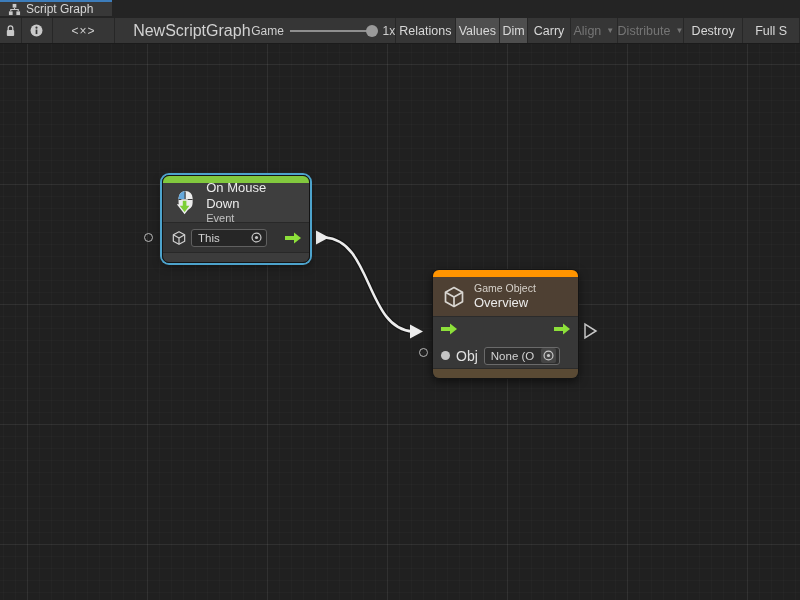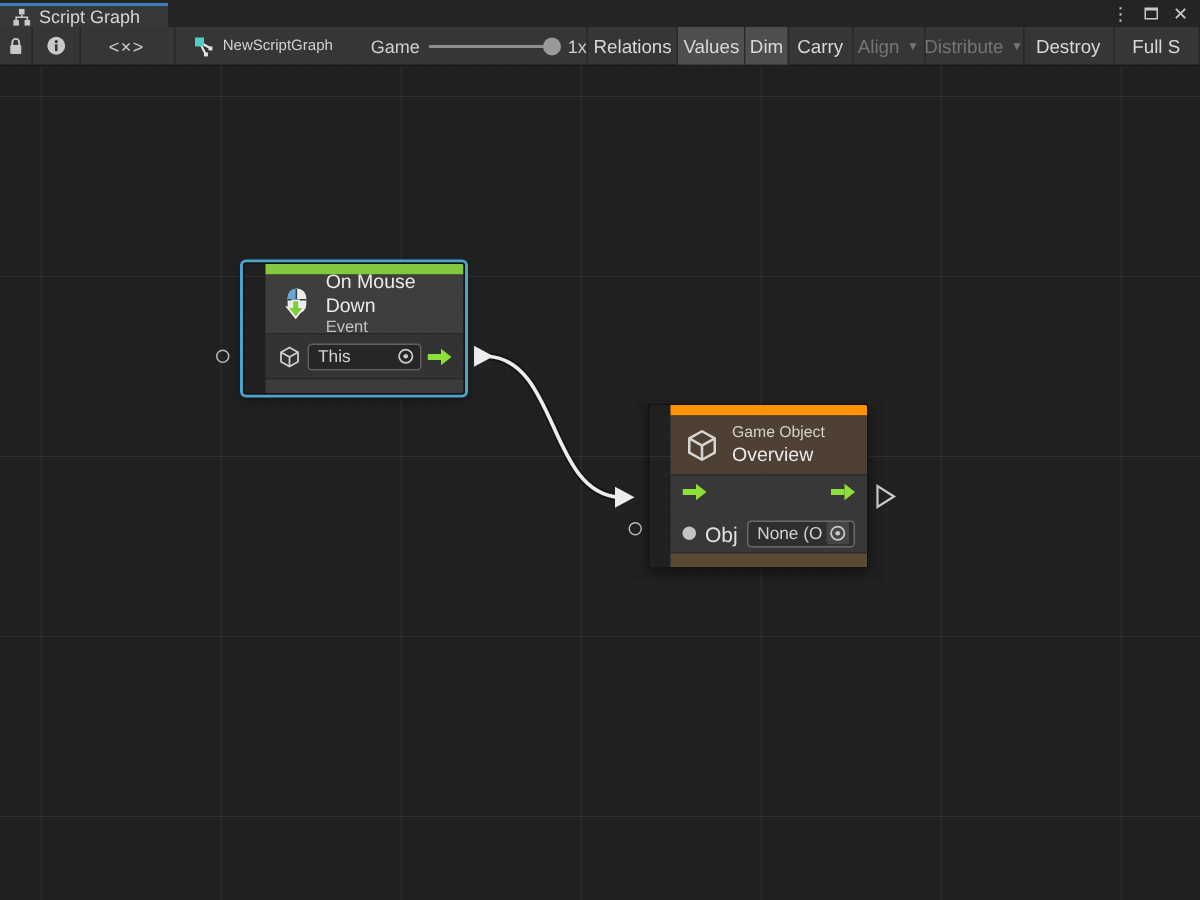--- a/index.html
+++ b/index.html
@@ -2,39 +2,39 @@
 <html><head>
 <meta charset="utf-8">
 <style>
   * { margin:0; padding:0; box-sizing:border-box; }
   html,body { width:800px; height:600px; overflow:hidden; background:#202020;
               font-family:"Liberation Sans", sans-serif; }
   .window { position:relative; width:800px; height:600px; overflow:hidden; background:#202020; }
 
   
   .tabbar { position:absolute; top:0; left:0; right:0; height:18px; background:#242424;
-            display:flex; align-items:flex-end; }
+            display:flex; align-items:flex-start;flex-direction:column; }
   .tab { width:112px; background:#383838; border-top:2px solid #3d7dbb;
          display:flex; align-items:center; gap:5px; padding:0 8px; }
   .tab-title { font-size:12px; color:#d6d6d6; white-space:nowrap; }
   .win-controls { margin-left:auto; display:flex; align-items:center; gap:10px; padding-right:8px; }
   .win-glyph { color:#c8c8c8; font-size:12px; line-height:18px; cursor:default; }
   .max-box { width:9px; height:8px; border:1px solid #c8c8c8; border-top:2px solid #c8c8c8; }
 
   
   .toolbar { position:absolute; top:18px; left:0; right:0; height:26px; background:#363636;
              border-bottom:1px solid #1b1b1b; display:flex; align-items:stretch; font-size:12.5px;
              color:#d8d8d8; }
   .tbtn { display:flex; align-items:center; justify-content:center; border-right:1px solid #272727;
           white-space:nowrap; }
   .tbtn.active { background:#4e4e4e; }
   .tbtn.disabled { color:#757575; }
   .w-lock{width:23px;} .w-info{width:33px;} .w-code{width:66px; color:#cfcfcf; letter-spacing:1px; font-size:12px;}
   .tb-graphname { width:128px; display:flex; align-items:center; gap:6px; padding-left:12px;
-                  font-size:10px; color:#d2d2d2; }
+                  font-size:16px; color:#d2d2d2; }
   .tb-zoom { width:153px; display:flex; align-items:center; gap:6px; padding-left:8px;
              border-right:1px solid #272727; font-size:12px; color:#cfcfcf; }
   .slider { position:relative; width:88px; height:12px; }
   .slider .track { position:absolute; top:5px; left:0; right:0; height:2px; background:#8f8f8f; }
   .slider .knob { position:absolute; top:0; right:-2px; width:12px; height:12px; border-radius:50%;
                   background:#9a9a9a; }
   .drop-arrow { font-size:8px; margin-left:5px; color:inherit; }
   .b-relations{width:63px;} .b-values{width:47px;} .b-dim{width:30px;} .b-carry{width:45px;}
   .b-align{width:50px;} .b-distribute{width:66px;} .b-overview{width:63px;} .b-fullscreen{width:60px;}
 
@@ -43,22 +43,22 @@
     background-image:
       linear-gradient(to right, rgba(255,255,255,0.055) 1px, transparent 1px),
       linear-gradient(to bottom, rgba(255,255,255,0.055) 1px, transparent 1px),
       linear-gradient(to right, rgba(255,255,255,0.02) 1px, transparent 1px),
       linear-gradient(to bottom, rgba(255,255,255,0.02) 1px, transparent 1px);
     background-size:120px 120px, 120px 120px, 12px 12px, 12px 12px;
     background-position:27px 20px, 27px 20px, 3px 8px, 3px 8px; }
   .wire-layer { position:absolute; top:0; left:0; }
 
   
-  .vs-node { position:absolute; border:1px solid #141414; border-radius:2px;
-             box-shadow:0 3px 8px rgba(0,0,0,0.5); overflow:hidden; cursor:default;padding-left:14px; }
+  .vs-node { position:absolute; border:1px solid #141414; border-radius:7px;
+             box-shadow:0 3px 8px rgba(0,0,0,0.5); overflow:hidden; cursor:default; }
   .vs-node.selected { box-shadow:0 0 0 2px #4da3cc, 0 3px 8px rgba(0,0,0,0.5); }
   .vs-bar { height:7px; }
   .vs-header { display:flex; align-items:center; gap:8px; padding:0 9px; height:40px;
                border-bottom:1px solid #282828; }
   .vs-title { font-size:13px; color:#ebebeb; line-height:1.2; }
   .vs-sub { font-size:11px; color:#c2c2c2; line-height:1.2; }
   .vs-cat { font-size:10.5px; color:#d6d1ca; line-height:1.25; }
 
   #node-event { left:162px; top:131px; width:148px; }
   #node-event .vs-bar { background:#82c93e; }

